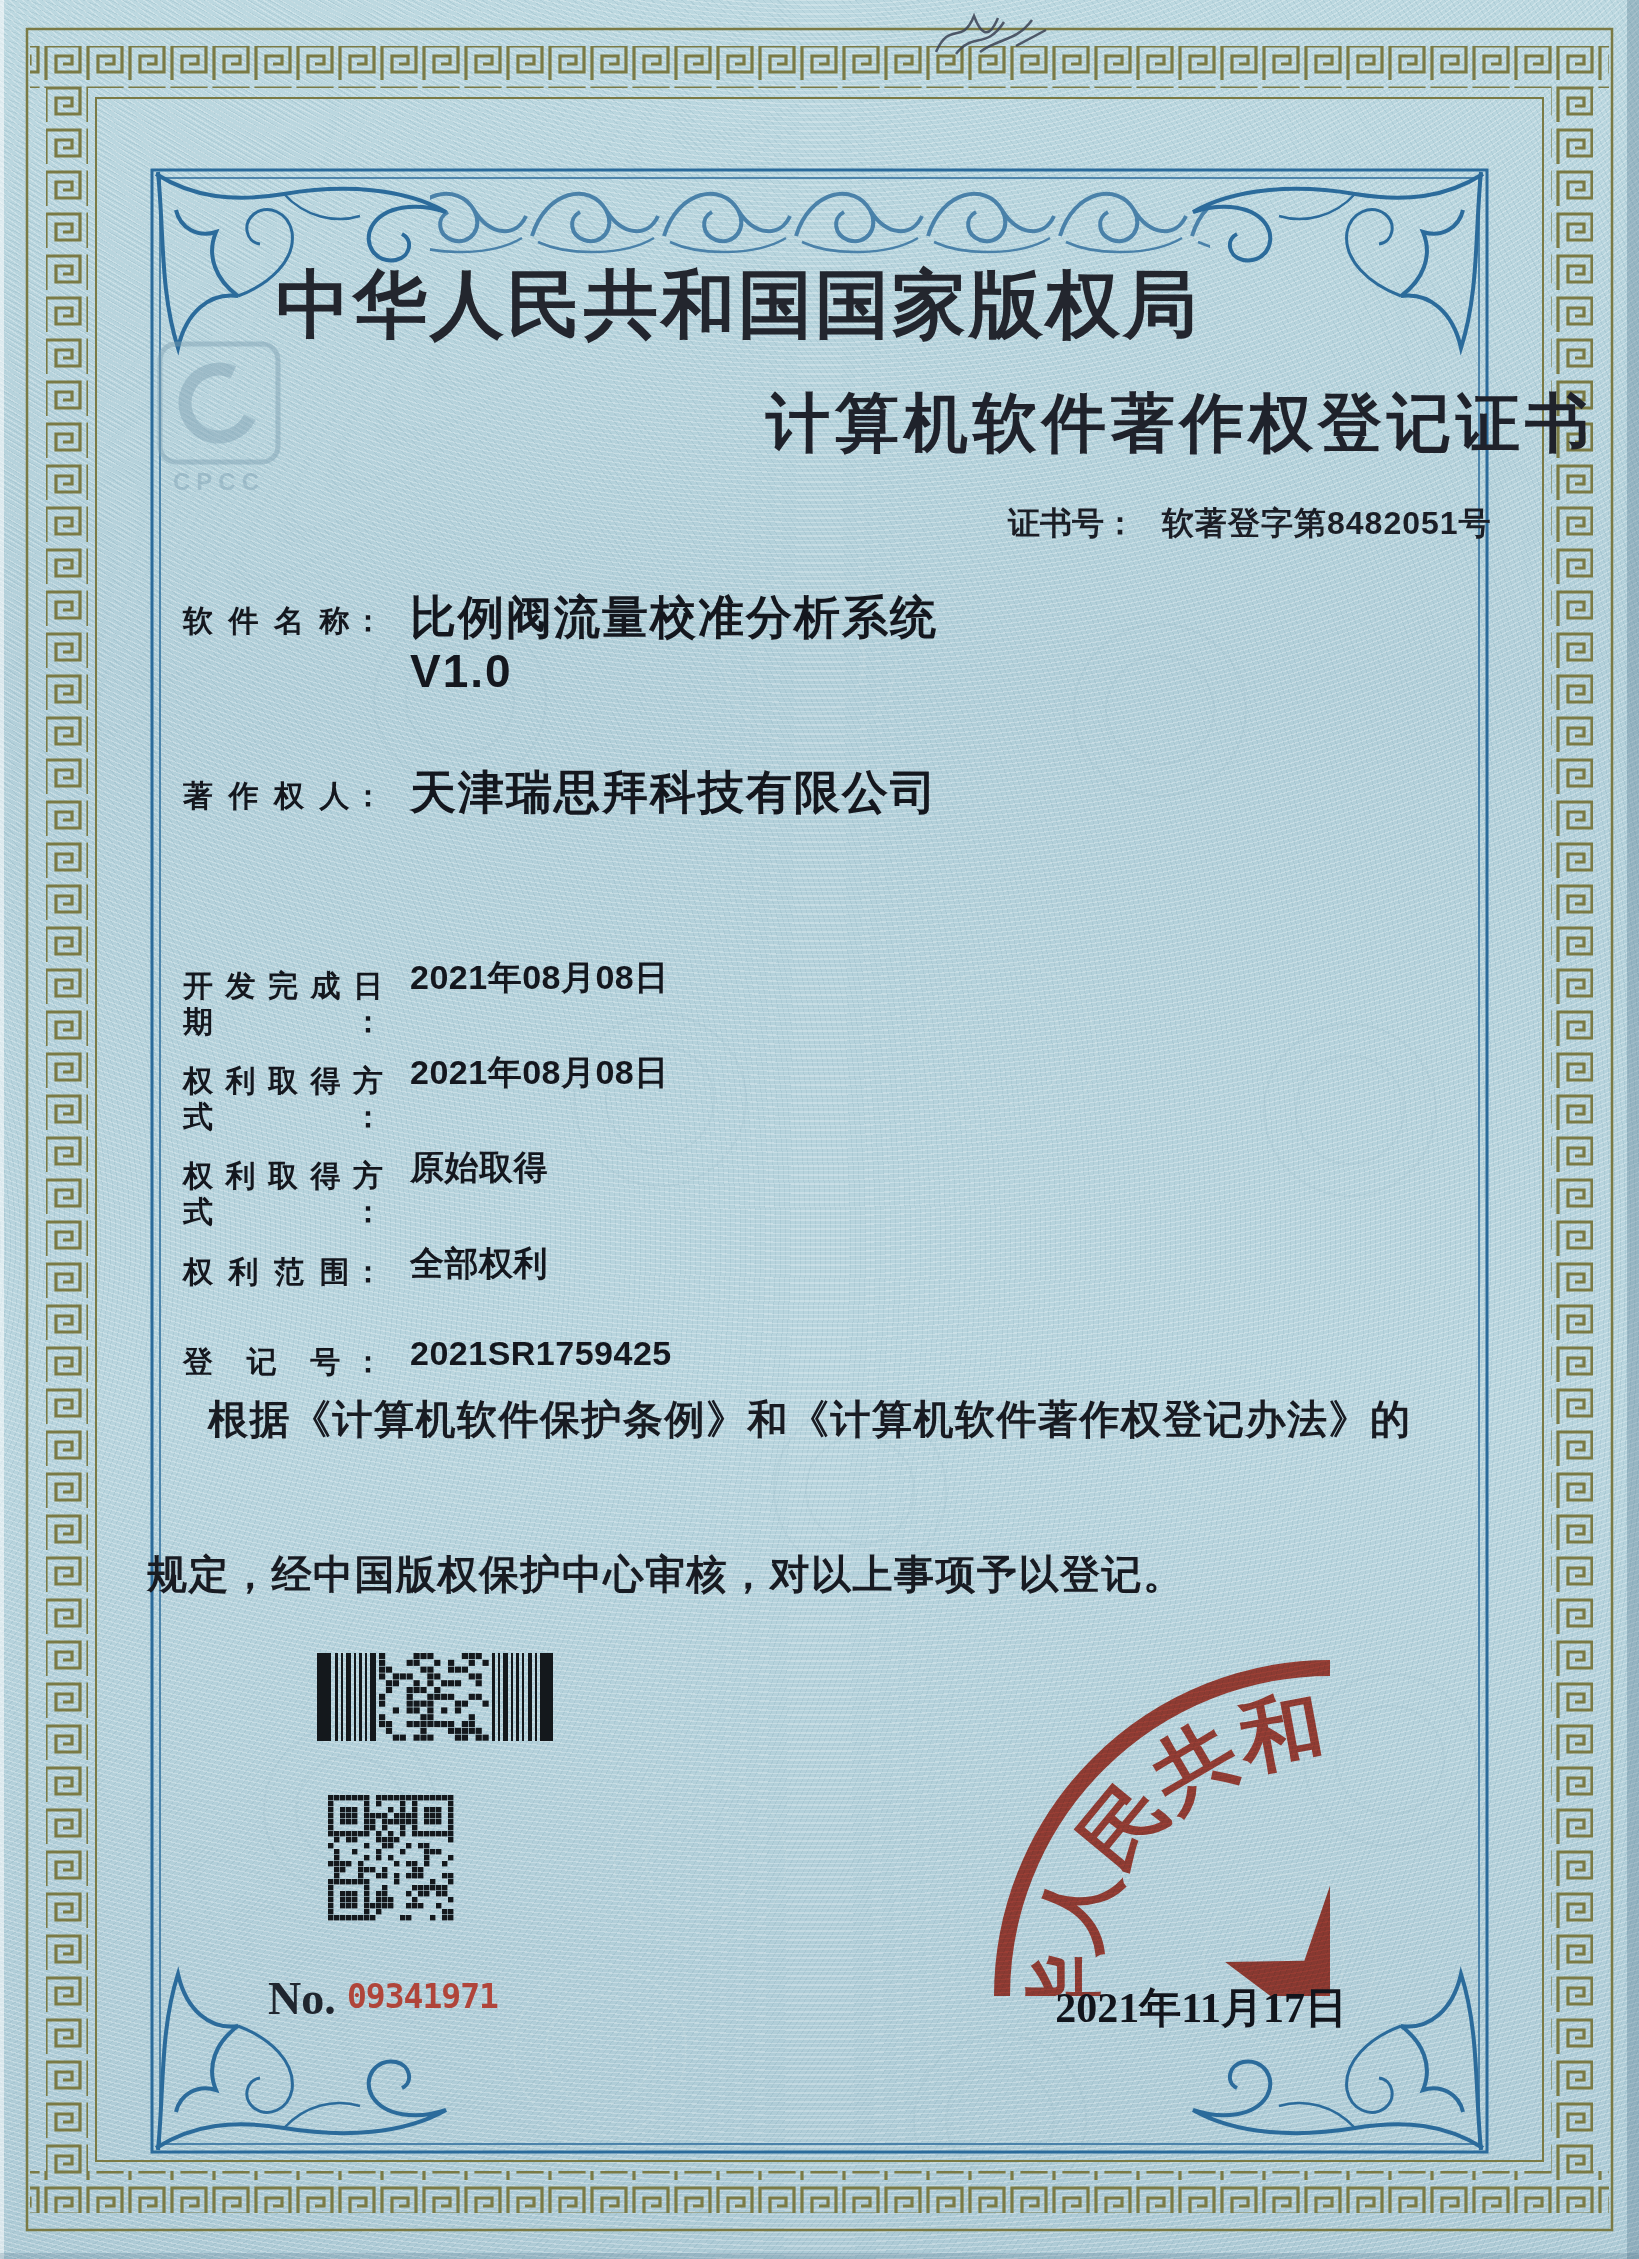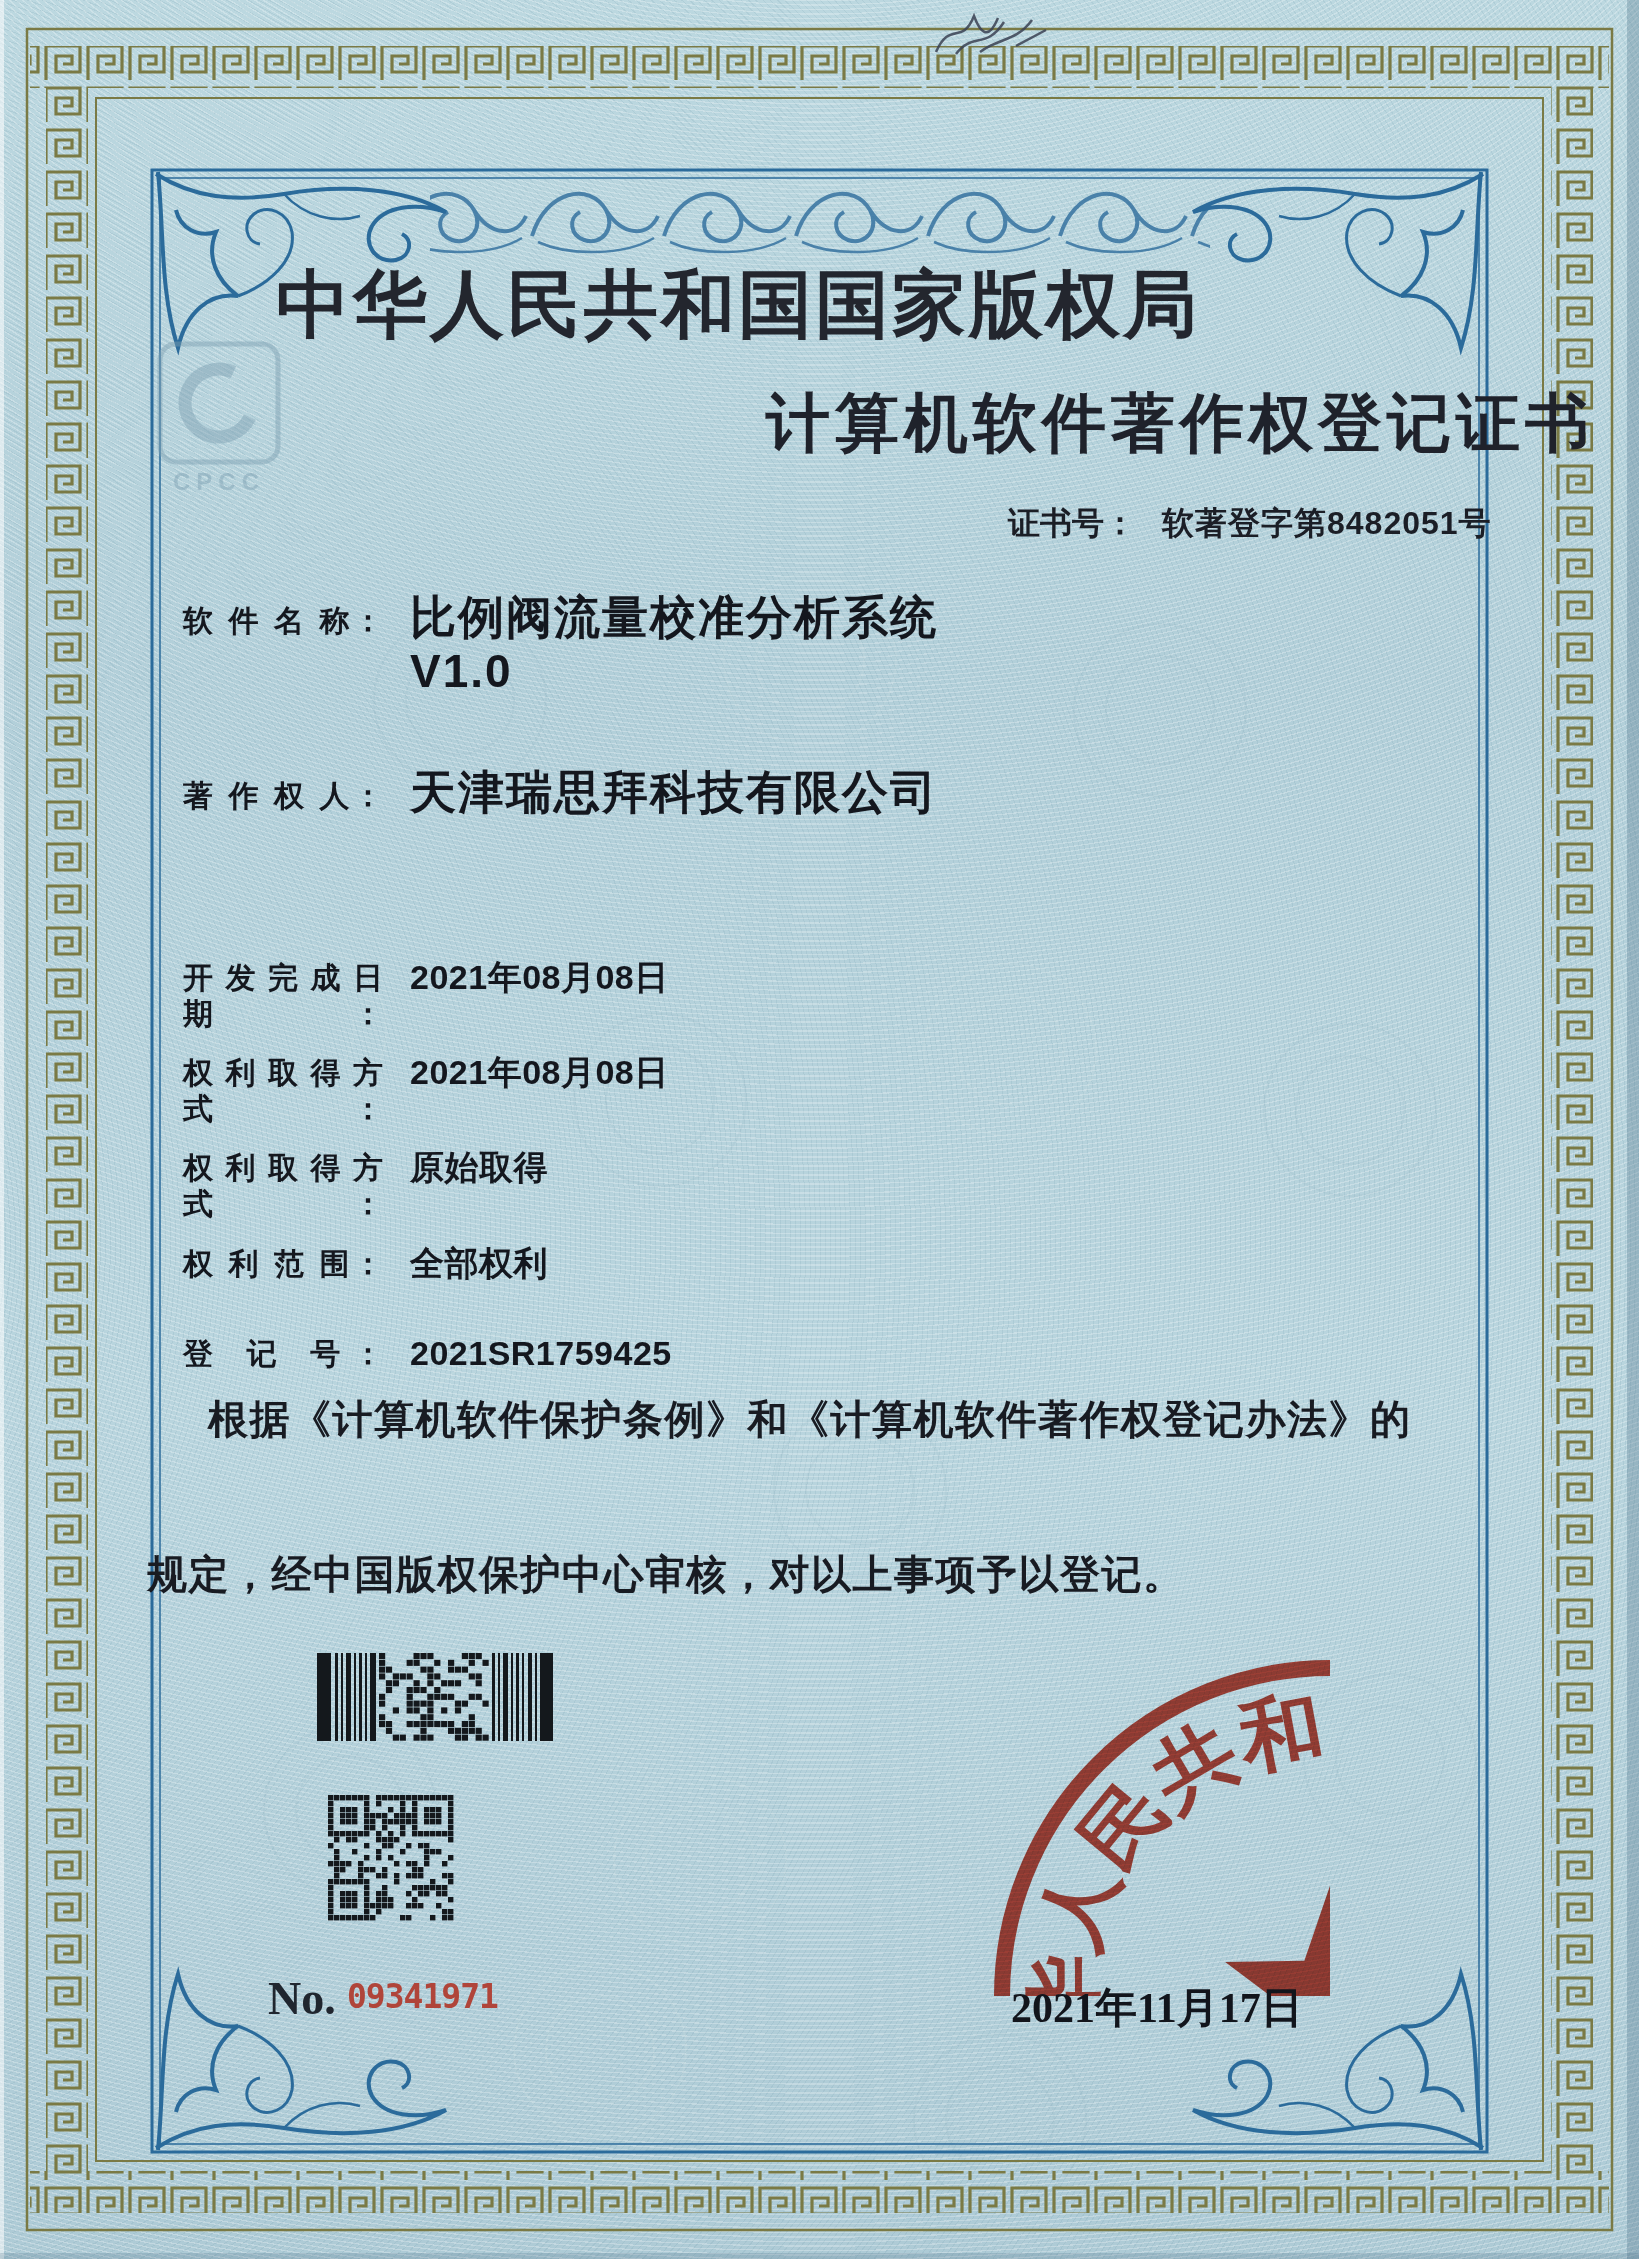--- a/index.html
+++ b/index.html
@@ -21,31 +21,31 @@
   }
   .subtitle{
     position:absolute;top:380px;left:0;width:1594px;text-align:right;
     font-family:"Liberation Serif","DejaVu Serif",serif;font-weight:700;
     font-size:64px;letter-spacing:5px;color:#1f222b;white-space:nowrap;
   }
   .certno{position:absolute;top:502px;left:1008px;font-weight:700;font-size:32px;color:#1b1e26;white-space:nowrap;}
   .certno .val{margin-left:26px;letter-spacing:1px;}
   .row{position:absolute;left:0;width:1639px;height:0;overflow:visible;}
   .flabel{
-    position:absolute;left:183px;top:3px;width:200px;
+    position:absolute;left:183px;top:11px;width:200px;
     font-weight:700;font-size:30px;line-height:1.2;color:#14171e;
     text-align:justify;text-align-last:justify;white-space:normal;
   }
   .flabel.tall{top:13px;}
   .fvalue{position:absolute;left:410px;top:0;font-weight:700;font-size:34px;line-height:1.2;color:#14171e;letter-spacing:.5px;white-space:nowrap;}
   .fvalue-lg{position:absolute;left:410px;top:0;font-weight:700;font-size:46px;line-height:54px;color:#14171e;letter-spacing:2px;white-space:nowrap;}
   .stmt{position:absolute;font-weight:700;font-size:40px;color:#181b22;letter-spacing:1.5px;white-space:nowrap;}
   .serial-prefix{position:absolute;left:268px;top:1972px;font-family:"Liberation Serif","DejaVu Serif",serif;font-weight:700;font-size:46px;color:#20262f;}
   .serial-number{position:absolute;left:347px;top:1977px;font-family:"DejaVu Sans Mono","Liberation Mono",monospace;font-weight:700;font-size:33px;letter-spacing:-1px;color:#b0453a;}
-  .issue-date{position:absolute;left:1011px;top:1980px;width:380px;text-align:left;font-family:"Liberation Serif","DejaVu Serif",serif;font-weight:700;font-size:42px;color:#12151c;white-space:nowrap;}
+  .issue-date{position:absolute;left:967px;top:1980px;width:380px;text-align:right;font-family:"Liberation Serif","DejaVu Serif",serif;font-weight:700;font-size:42px;color:#12151c;white-space:nowrap;}
   .edge-right{position:absolute;right:0;top:0;width:12px;height:100%;background:rgba(74,110,131,.30);}
   .edge-left{position:absolute;left:0;top:0;width:4px;height:100%;background:rgba(255,255,255,.55);}
   .edge-bottom{position:absolute;left:0;bottom:0;width:100%;height:6px;background:rgba(74,110,131,.22);}
   .cpcc{position:absolute;left:148px;top:338px;opacity:.45;}
   .seal{position:absolute;left:962px;top:1628px;mix-blend-mode:multiply;opacity:.93;}
   .scribble{position:absolute;left:928px;top:2px;}
   .wm{position:absolute;left:0;top:0;pointer-events:none;}
 </style>
 </head>
 <body>

